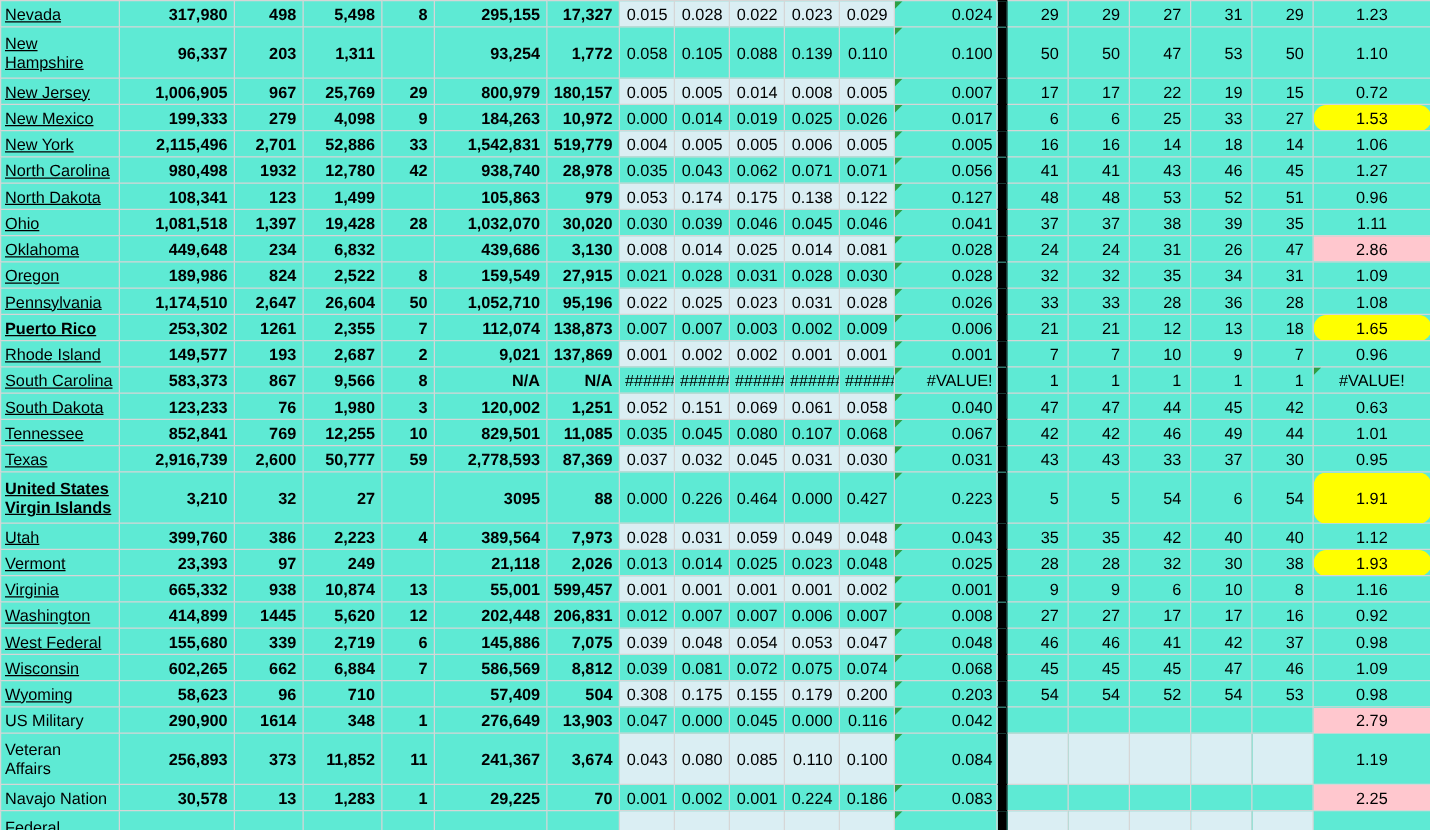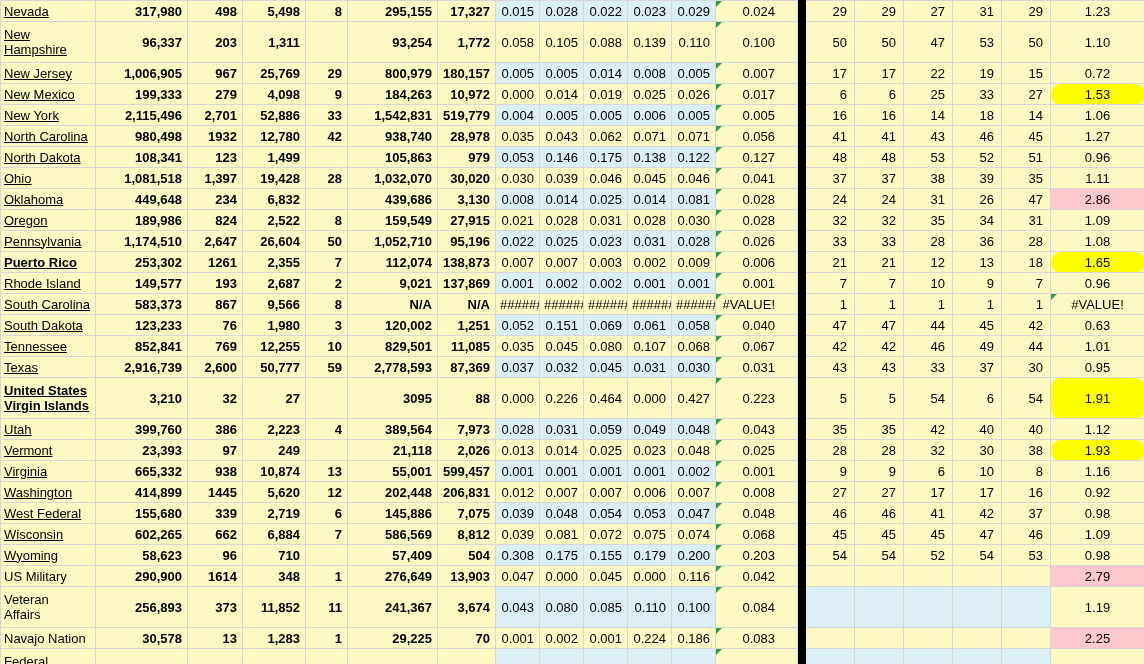--- a/index.html
+++ b/index.html
@@ -1,28 +1,28 @@
 <!DOCTYPE html>
 <html><head>
 <meta charset="utf-8">
 <style>
   html,body{margin:0;padding:0;background:#ffffff;}
-  #screen{width:1144px;height:664px;overflow:hidden;background:#fef9c3;
+  #screen{width:1144px;height:664px;overflow:hidden;background:#5eead4;
           font-family:"Liberation Sans",sans-serif;font-size:13px;color:#000;}
   table{border-collapse:collapse;table-layout:fixed;width:1144px;}
   td{border:1px solid #d6d6d6;height:20px;vertical-align:middle;
      overflow:hidden;white-space:nowrap;line-height:15px;padding:0 4px;}
   tr.tall td{height:40px;}
   td.name{text-align:left;padding-left:3px;white-space:pre-line;}
   td.name.link span{text-decoration:underline;}
   td.name.bold{font-weight:700;text-decoration:underline;}
   td.num{text-align:right;font-weight:700;padding-right:5px;}
   td.dec{text-align:right;padding-right:5px;}
   td.shade{background:#daeef3;}
-  td.d6{text-align:right;padding-right:22px;position:relative;}
+  td.d6{text-align:right;padding-right:3px;position:relative;}
   td.bar{background:#000;border-color:#000;padding:0;}
   td.int{text-align:right;padding-right:7px;}
   td.ratio{text-align:center;position:relative;margin-left:24px;}
   td.ratio.yellow{background:#ffff00;border-radius:10px;}
   td.ratio.pink{background:#ffc7ce;}
   i.tri{position:absolute;top:0;left:0;width:0;height:0;display:block;
         border-top:6px solid #2f9e44;border-right:6px solid transparent;}
 </style>
 </head>
 <body>
@@ -187,21 +187,21 @@
         </tr>
         <tr>
           <td class="name link"><span>North Dakota</span></td>
           <td class="num"><span>108,341</span></td>
           <td class="num"><span>123</span></td>
           <td class="num"><span>1,499</span></td>
           <td class="num"></td>
           <td class="num"><span>105,863</span></td>
           <td class="num"><span>979</span></td>
           <td class="dec shade"><span>0.053</span></td>
-          <td class="dec shade"><span>0.146</span></td>
+          <td class="dec shade"><span>0.174</span></td>
           <td class="dec shade"><span>0.175</span></td>
           <td class="dec shade"><span>0.138</span></td>
           <td class="dec shade"><span>0.122</span></td>
           <td class="d6"><span>0.127</span><i class="tri"></i></td>
           <td class="bar"></td>
           <td class="int"><span>48</span></td>
           <td class="int"><span>48</span></td>
           <td class="int"><span>53</span></td>
           <td class="int"><span>52</span></td>
           <td class="int"><span>51</span></td>

